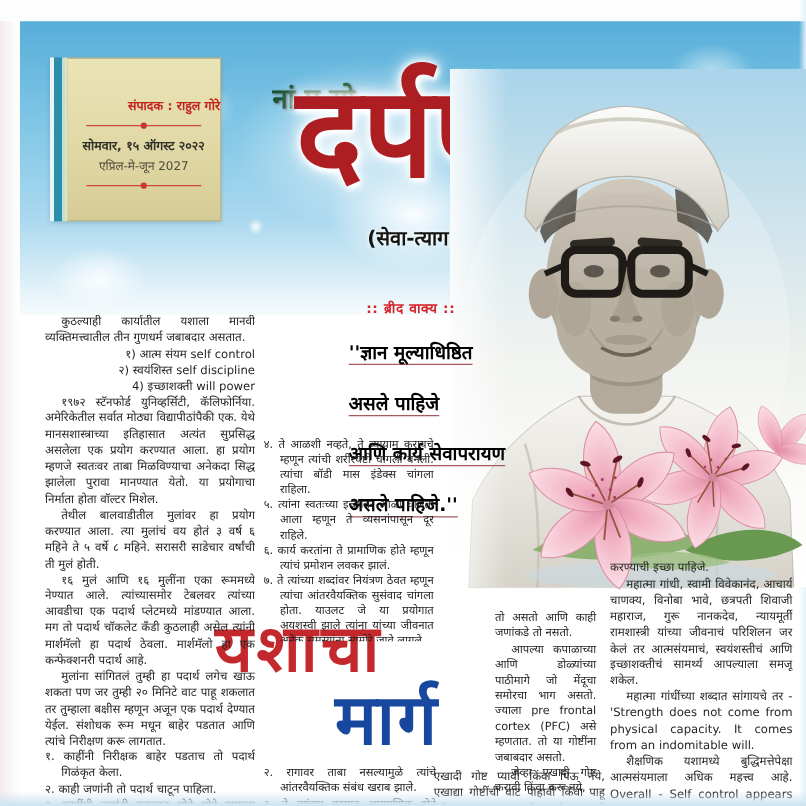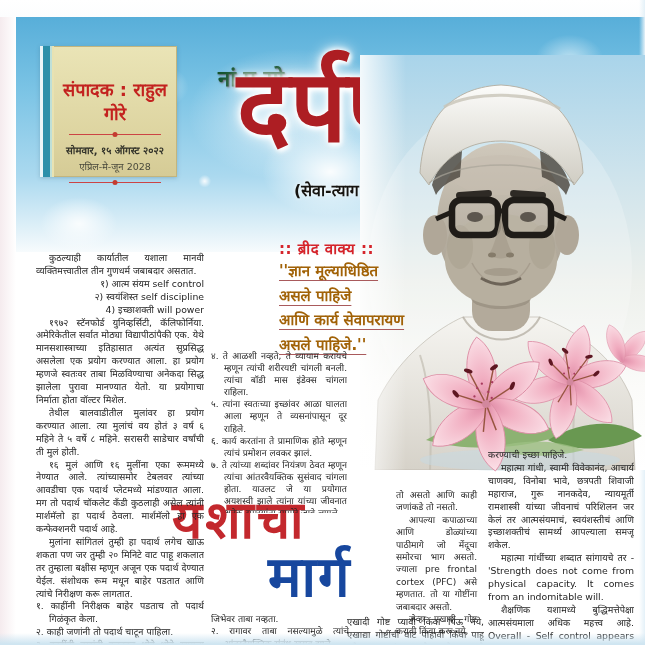--- a/index.html
+++ b/index.html
@@ -26,43 +26,43 @@
        radial-gradient(6px 6px at 18% 55%, rgba(255,255,255,.9), rgba(255,255,255,0) 80%),
        radial-gradient(7px 7px at 60% 25%, rgba(255,255,255,.8), rgba(255,255,255,0) 80%),
        linear-gradient(180deg,#57aed9 0%,#7cc4e5 32%,#abd9ef 68%,#dff0f8 90%,#f7fbfd 100%);}
   
   .editor-box{position:absolute;left:40px;top:46px;width:137px;height:131px;display:flex;
       box-shadow:0 1px 4px rgba(40,80,100,.25);}
   .ebox-stripes{width:14px;background:linear-gradient(90deg,
       #eaf5f8 0 3px,#2c8fa9 3px 10px,#bfe0d8 10px 12px,#e8e2b2 12px 14px);}
   .ebox-panel{flex:1;background:linear-gradient(180deg,#eae4b6 0%,#ddd4a0 70%,#d5cb96 100%);
       border:1px solid #c2b57e;border-left:none;text-align:center;padding-top:30px;}
-  .editor-name{color:#c3221f;font-weight:bold;font-size:18px;}
+  .editor-name{color:#c3221f;font-weight:bold;font-size:10px;text-align:right;}
   .ebox-divider{position:relative;height:1px;background:#c44; width:92px;margin:9px auto 8px auto;}
   .ebox-divider::after{content:"";position:absolute;left:50%;top:-2px;width:5px;height:5px;
       border-radius:50%;background:#c43c30;transform:translateX(-50%);}
   .issue-date{color:#33332a;font-weight:bold;font-size:10px;}
   .issue-period{color:#4a4a3c;font-size:9.5px;margin-top:3px;}
   
   .kicker{position:absolute;left:218px;top:62px;font-size:22px;font-weight:bold;color:#14532d;
       text-shadow:1px 1px 2px rgba(90,20,20,.55);}
   .masthead-title{position:absolute;left:196px;top:44px;width:264px;text-align:center;
       font-size:100px;line-height:1.25;font-weight:bold;color:#ad1e23;
       text-shadow:0 0 5px #fff,0 0 10px #fff,0 0 16px rgba(255,255,255,.95),2px 3px 4px rgba(255,255,255,.9);}
   .masthead-sub{position:absolute;left:260px;top:179px;width:140px;text-align:center;
       font-size:16px;font-weight:bold;color:#161410;text-shadow:0 0 4px #fff;}
   
   .photo{position:absolute;left:360px;top:55px;width:285px;height:415px;}
   .flowers{position:absolute;left:398px;top:318px;width:247px;height:157px;}
   
   .motto{position:absolute;left:279px;top:238px;width:184px;}
-  .motto-label{font-size:15px;font-weight:bold;color:#d5242b;letter-spacing:.5px;}
-  .motto-line{font-size:15px;line-height:21.5px;font-weight:bold;color:#a16207;
+  .motto-label{font-size:11px;font-weight:bold;color:#d5242b;letter-spacing:.5px;margin-left:14px;}
+  .motto-line{font-size:15px;line-height:21.5px;font-weight:bold;color:#000000;
       text-decoration:underline;text-decoration-color:#a95a5c;text-underline-offset:4px;
-      text-decoration-thickness:1px;margin-top:3px;}
+      text-decoration-thickness:1px;margin-top:19px;}
   
   .headline-1{position:absolute;left:172px;top:494px;font-size:52px;line-height:1;font-weight:700;
       color:#c3282d;letter-spacing:3px;}
   .headline-2{position:absolute;left:268px;top:549px;font-size:56px;line-height:1;font-weight:800;
       color:#17479e;letter-spacing:2px;}
   
   .body-text{position:absolute;font-size:9.3px;line-height:12.9px;color:#242424;text-align:justify;margin-top:16px;}
   .para{text-indent:13px;}
   .hang{padding-left:13px;text-indent:-13px;}
   .col1{left:36px;top:236px;width:168px;height:408px;overflow:hidden;}
@@ -83,21 +83,21 @@
   <div class="frost-left"></div>
   <div class="frost-top"></div>
   <div class="frost-right"></div>
 
   <div class="editor-box">
     <div class="ebox-stripes"></div>
     <div class="ebox-panel">
       <div class="editor-name">संपादक : राहुल गोरे</div>
       <div class="ebox-divider"></div>
       <div class="issue-date">सोमवार, १५ ऑगस्ट २०२२</div>
-      <div class="issue-period">एप्रिल-मे-जून 2028</div>
+      <div class="issue-period">एप्रिल-मे-जून 2027</div>
       <div class="ebox-divider"></div>
     </div>
   </div>
 
   <div class="kicker">नां ए सो</div>
   <div class="masthead-title">दर्पण</div>
   <div class="masthead-sub">(सेवा-त्याग)</div>
 
   <div class="photo">
     <svg width="285" height="415" viewBox="0 0 285 415">
@@ -281,21 +281,20 @@
 
   <div class="body-text col2a">
     <div class="hang">४. ते आळशी नव्हते, ते व्यायाम करायचे म्हणून त्यांची शरीरयष्टी चांगली बनली. त्यांचा बॉडी मास इंडेक्स चांगला राहिला.</div>
     <div class="hang">५. त्यांना स्वतःच्या इच्छांवर आळा घालता आला म्हणून ते व्यसनांपासून दूर राहिले.</div>
     <div class="hang">६. कार्य करतांना ते प्रामाणिक होते म्हणून त्यांचं प्रमोशन लवकर झालं.</div>
     <div class="hang">७. ते त्यांच्या शब्दांवर नियंत्रण ठेवत म्हणून त्यांचा आंतरवैयक्तिक सुसंवाद चांगला होता. याउलट जे या प्रयोगात अयशस्वी झाले त्यांना यांच्या जीवनात अनेक समस्यांना सामोरे जावे लागले.</div>
 
   </div>
 
   <div class="body-text col2b">
-    <div>जिभेवर ताबा नव्हता.</div>
     <div class="hang">२. रागावर ताबा नसल्यामुळे त्यांचे आंतरवैयक्तिक संबंध खराब झाले.</div>
     <div class="hang">३. ते त्यांच्या कामात अप्रमाणिक होते म्हणून त्यांना</div>
   </div>
 
   <div class="body-text col3b">
     <div>तो असतो आणि काही जणांकडे तो नसतो.</div>
     <div class="para">आपल्या कपाळाच्या आणि डोळ्यांच्या पाठीमागे जो मेंदूचा समोरचा भाग असतो. ज्याला pre frontal cortex (PFC) असे म्हणतात. तो या गोष्टींना जबाबदार असतो.</div>
     <div class="para">जेव्हा एखादी गोष्ट करावी किंवा करू नये,</div>
   </div>
   <div class="body-text col3c">

